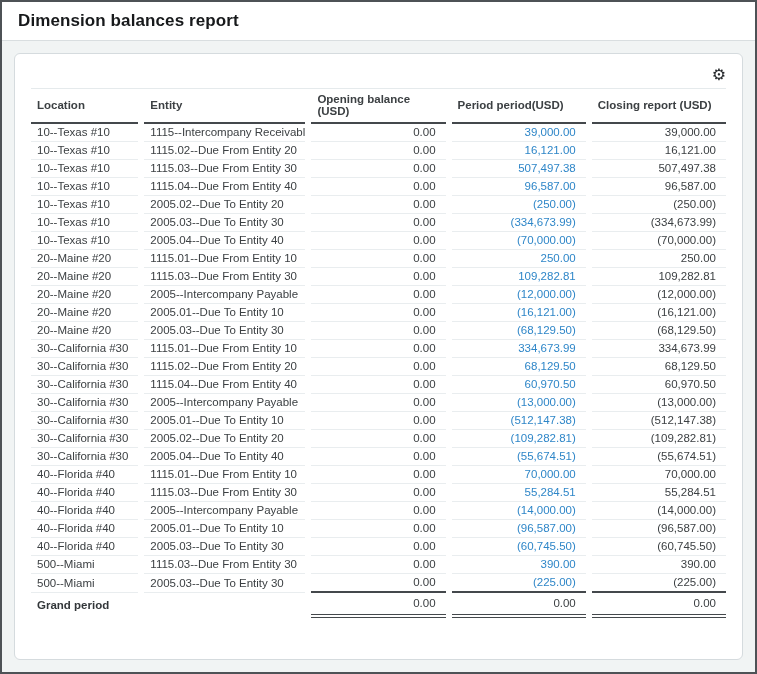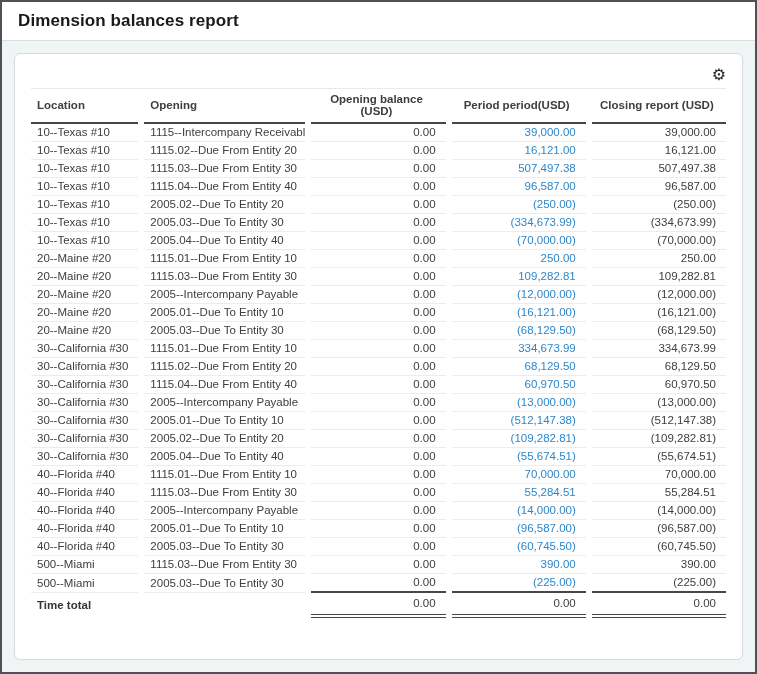--- a/index.html
+++ b/index.html
@@ -11,21 +11,21 @@
   .toolbar{display:flex;justify-content:flex-end;align-items:center;height:26px;border-bottom:1px solid #e5eaec;}
   .gear{font-size:16px;color:#26292c;line-height:1;cursor:pointer;user-select:none;}
   table.report{width:calc(100% + 12px);margin:2px -6px 0;border-collapse:separate;border-spacing:6px 0;table-layout:fixed;font-size:11.5px;color:#3c4043;}
   col.c-loc{width:16%;} col.c-acct{width:24%;} col.c-num{width:20%;}
   th{font-weight:normal;color:#3c4043;}
   tr.tp-row th{padding:5px 6px 4px;font-size:11.5px;}
   .tp-label{text-align:center;}
   .tp-value{text-align:left;}
   tr.hdr th{border-bottom:2px solid #44484c;padding:2px 6px 5px;font-weight:bold;}
   .h-left{text-align:left;}
-  .h-num{text-align:center;padding-right:10px !important;}
+  .h-num{text-align:left;padding-right:10px !important;}
   td{border-bottom:1px solid #e9edef;padding:2px 6px;line-height:13px;height:13px;white-space:nowrap;overflow:hidden;}
   td.num{text-align:right;padding-right:10px;}
   td.lastnum{border-bottom:2px solid #44484c;}
   a.lnk{color:var(--link,#2e86c8);text-decoration:none;}
   tr.gt td{border-bottom:none;padding-top:4px;padding-bottom:4px;}
   tr.gt td.num{border-bottom:4px double #44484c;}
   .gt-label{font-weight:bold;color:#33373a;}
 </style>
 </head>
 <body>
@@ -43,21 +43,21 @@
         <colgroup>
           <col class="c-loc">
             <col class="c-acct">
             <col class="c-num">
             <col class="c-num">
             <col class="c-num">
         </colgroup>
         <thead>
           <tr class="hdr">
             <th class="h-left">Location</th>
-            <th class="h-left">Opening</th>
+            <th class="h-left">Entity</th>
             <th class="h-num">Opening balance (USD)</th>
             <th class="h-num">Period period(USD)</th>
             <th class="h-num">Closing report (USD)</th>
           </tr>
         </thead>
         <tbody>
             <tr>
               <td class="">10--Texas #10</td>
               <td class="">1115--Intercompany Receivable</td>
               <td class="num">0.00</td>
@@ -235,21 +235,21 @@
             <tr>
               <td class="">500--Miami</td>
               <td class="">2005.03--Due To Entity 30</td>
               <td class="num lastnum">0.00</td>
               <td class="num lastnum"><a href="#" class="lnk">(225.00)</a></td>
               <td class="num lastnum">(225.00)</td>
             </tr>
           </tbody>
         <tfoot>
           <tr class="gt">
-            <td class="gt-label">Time total</td>
+            <td class="gt-label">Grand period</td>
             <td></td>
             <td class="num">0.00</td>
             <td class="num">0.00</td>
             <td class="num">0.00</td>
           </tr>
         </tfoot>
       </table>
     </div>
   </div>
 </div>

